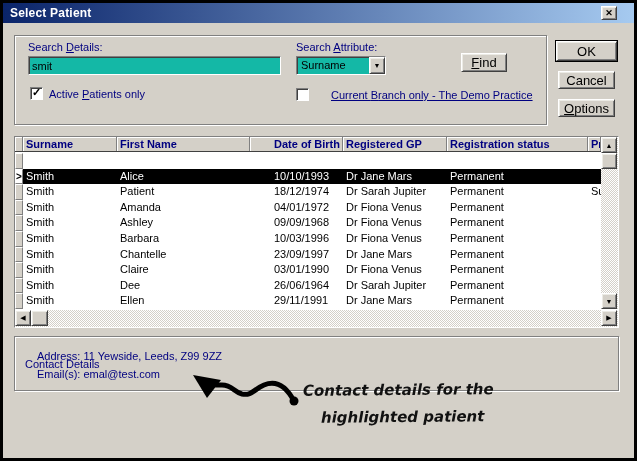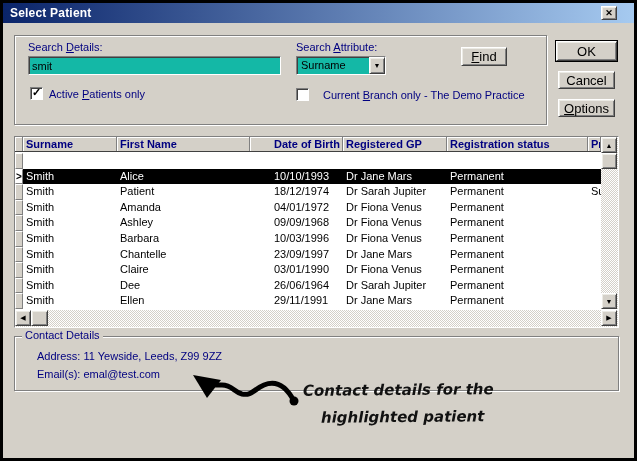--- a/index.html
+++ b/index.html
@@ -31,31 +31,31 @@
   
   .search-group { position:absolute; left:11px; top:32px; width:533px; height:90px; }
   .search-input { position:absolute; left:25px; top:53px; width:253px; height:19px;
     font-family:"Liberation Sans",sans-serif; font-size:11px; padding:2px 3px; outline:none; }
   .combo { position:absolute; left:293px; top:53px; width:90px; height:19px; }
   .combo .val { position:absolute; left:4px; top:2px; font-size:11px; color:#000; }
   .combo .drop { position:absolute; right:0; top:0; width:16px; height:17px; font-size:7px;
     display:flex; align-items:center; justify-content:center; color:#000; }
   .btn { position:absolute; font-size:13px; color:#000; text-align:center; cursor:default;
     display:flex; align-items:center; justify-content:center; }
-  .btn-find   { left:458px; top:44px; width:46px; height:19px; }
+  .btn-find   { left:458px; top:50px; width:46px; height:19px; }
   .btn-ok     { left:553px; top:38px; width:61px; height:20px; outline:1px solid #000; }
   .btn-cancel { left:555px; top:68px; width:57px; height:18px; }
   .btn-opts   { left:555px; top:96px; width:57px; height:18px; }
 
   .checkbox { position:absolute; width:13px; height:13px; background:#fff; }
   .checkbox.checked::after { content:"✓"; position:absolute; left:1px; top:-2px; font-size:11px; font-weight:bold; color:#000; }
   .cb1 { left:27px;  top:84px; }
   .cb2 { left:293px; top:85px; }
   .cb1-lbl { left:46px;  top:85px; }
-  .cb2-lbl { left:320px; top:86px; }
+  .cb2-lbl { left:328px; top:86px;text-decoration:underline; }
 
   
   .grid { position:absolute; left:11px; top:133px; width:605px; height:192px;
     background:#fff; border:1px solid; border-color:#808080 #fff #fff #808080; }
   .hdr { position:absolute; left:0; top:0; width:586px; height:15px; display:flex; background:#d4d0c8; border-bottom:1px solid #404040; }
   .hcell { font-size:11px; font-weight:bold; color:var(--navy,#000080); padding:1px 0 0 3px;
     border-right:1px solid #808080; box-shadow:inset 1px 1px 0 #fff; overflow:hidden; white-space:nowrap; }
   .rows { position:absolute; left:0; top:16px; width:586px; height:156px; background:#fff; overflow:hidden; }
   .row { display:flex; height:15.6px; font-size:11px; color:#000; background:#fff; }
   .row.selected { background:#000; color:#fff; }
@@ -76,21 +76,21 @@
   .sbtn { position:absolute; width:16px; height:16px; font-size:7px; color:#000;
     display:flex; align-items:center; justify-content:center; }
   .sthumb { position:absolute; }
   .v-up{left:0;top:0;} .v-dn{left:0;top:156px;}
   .v-th{left:0;top:16px;width:16px;height:16px;}
   .h-lt{left:0;top:0;} .h-rt{left:586px;top:0;}
   .h-th{left:16px;top:0;width:17px;height:16px;}
 
   
   .contact { position:absolute; left:11px; top:333px; width:605px; height:55px; }
-  .contact-legend { position:absolute; left:19px; top:326px; background:#d4d0c8; padding:0 3px; font-size:11px; }
+  .contact-legend { position:absolute; left:19px; top:339px; background:#d4d0c8; padding:16px 3px; font-size:11px; }
   .addr  { left:34px; top:347px; }
   .email { left:34px; top:365px; }
 
   
   .anno-svg { position:absolute; left:183px; top:366px; width:120px; height:42px; }
   .anno-text { position:absolute; font-family:"DejaVu Sans",sans-serif; font-style:italic; font-weight:bold;
     font-size:15px; color:#111; white-space:nowrap; transform:rotate(-.5deg); }
   .anno-1 { left:300px; top:378px; }
   .anno-2 { left:318px; top:405px; }
 </style>

